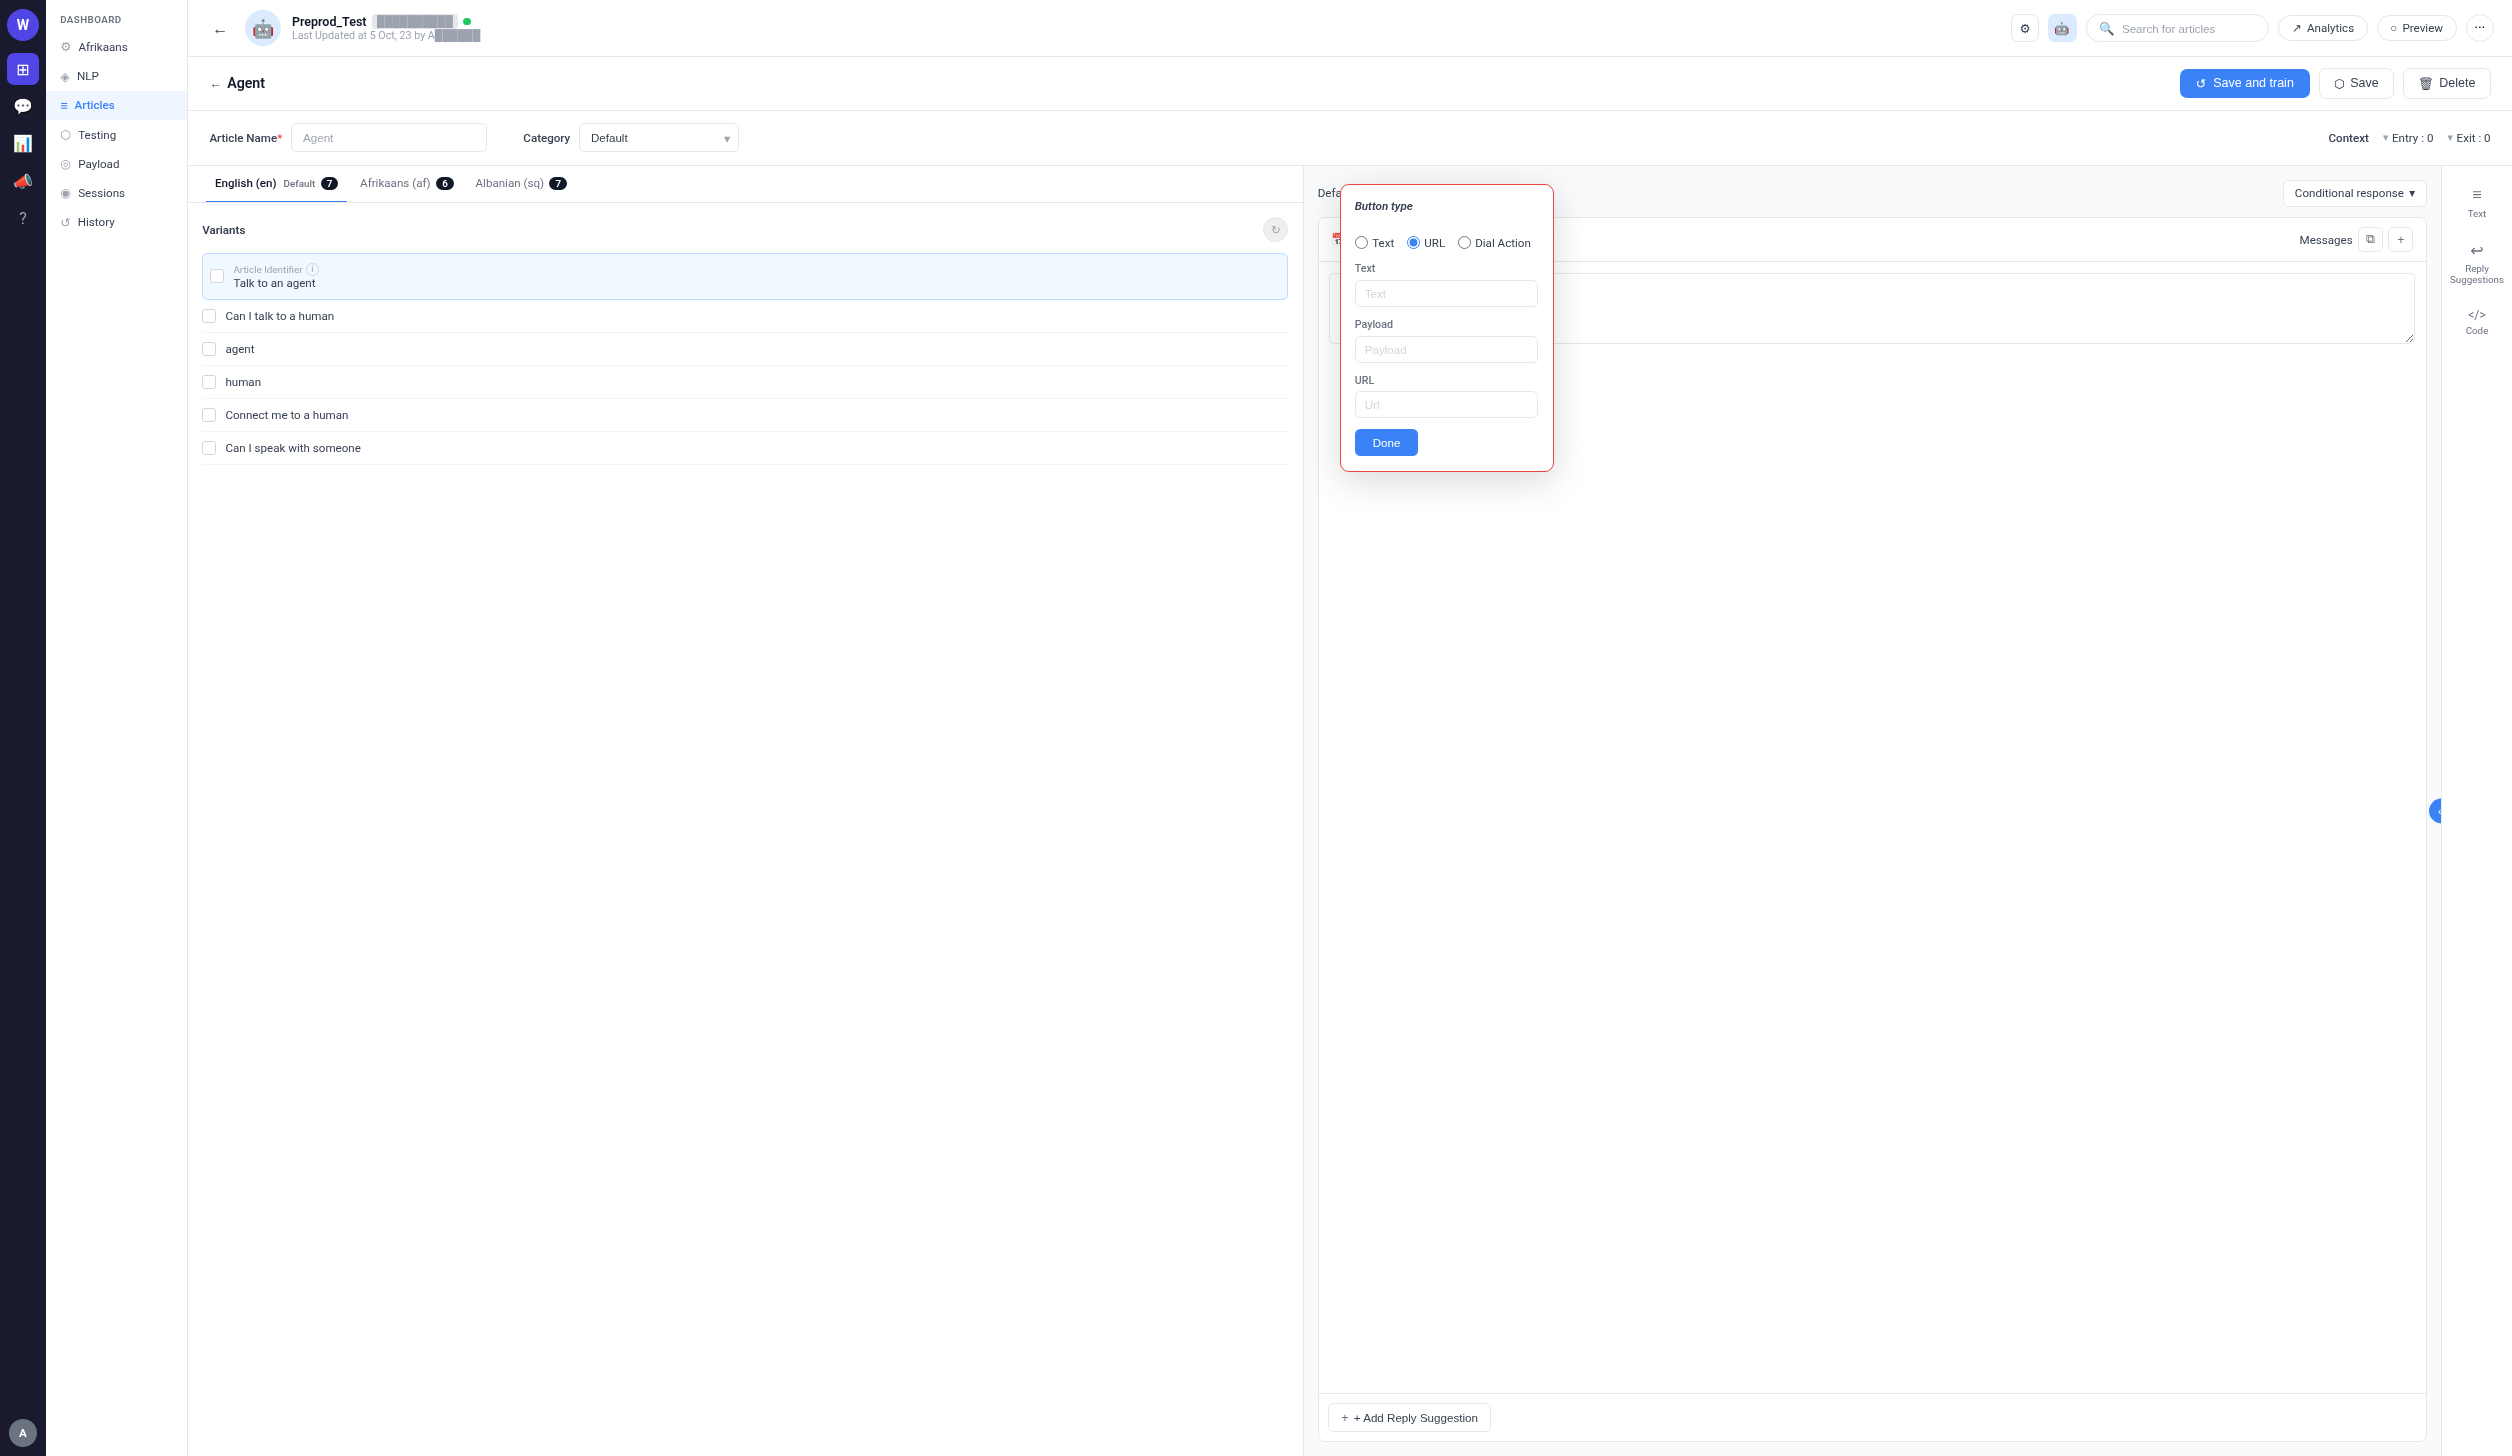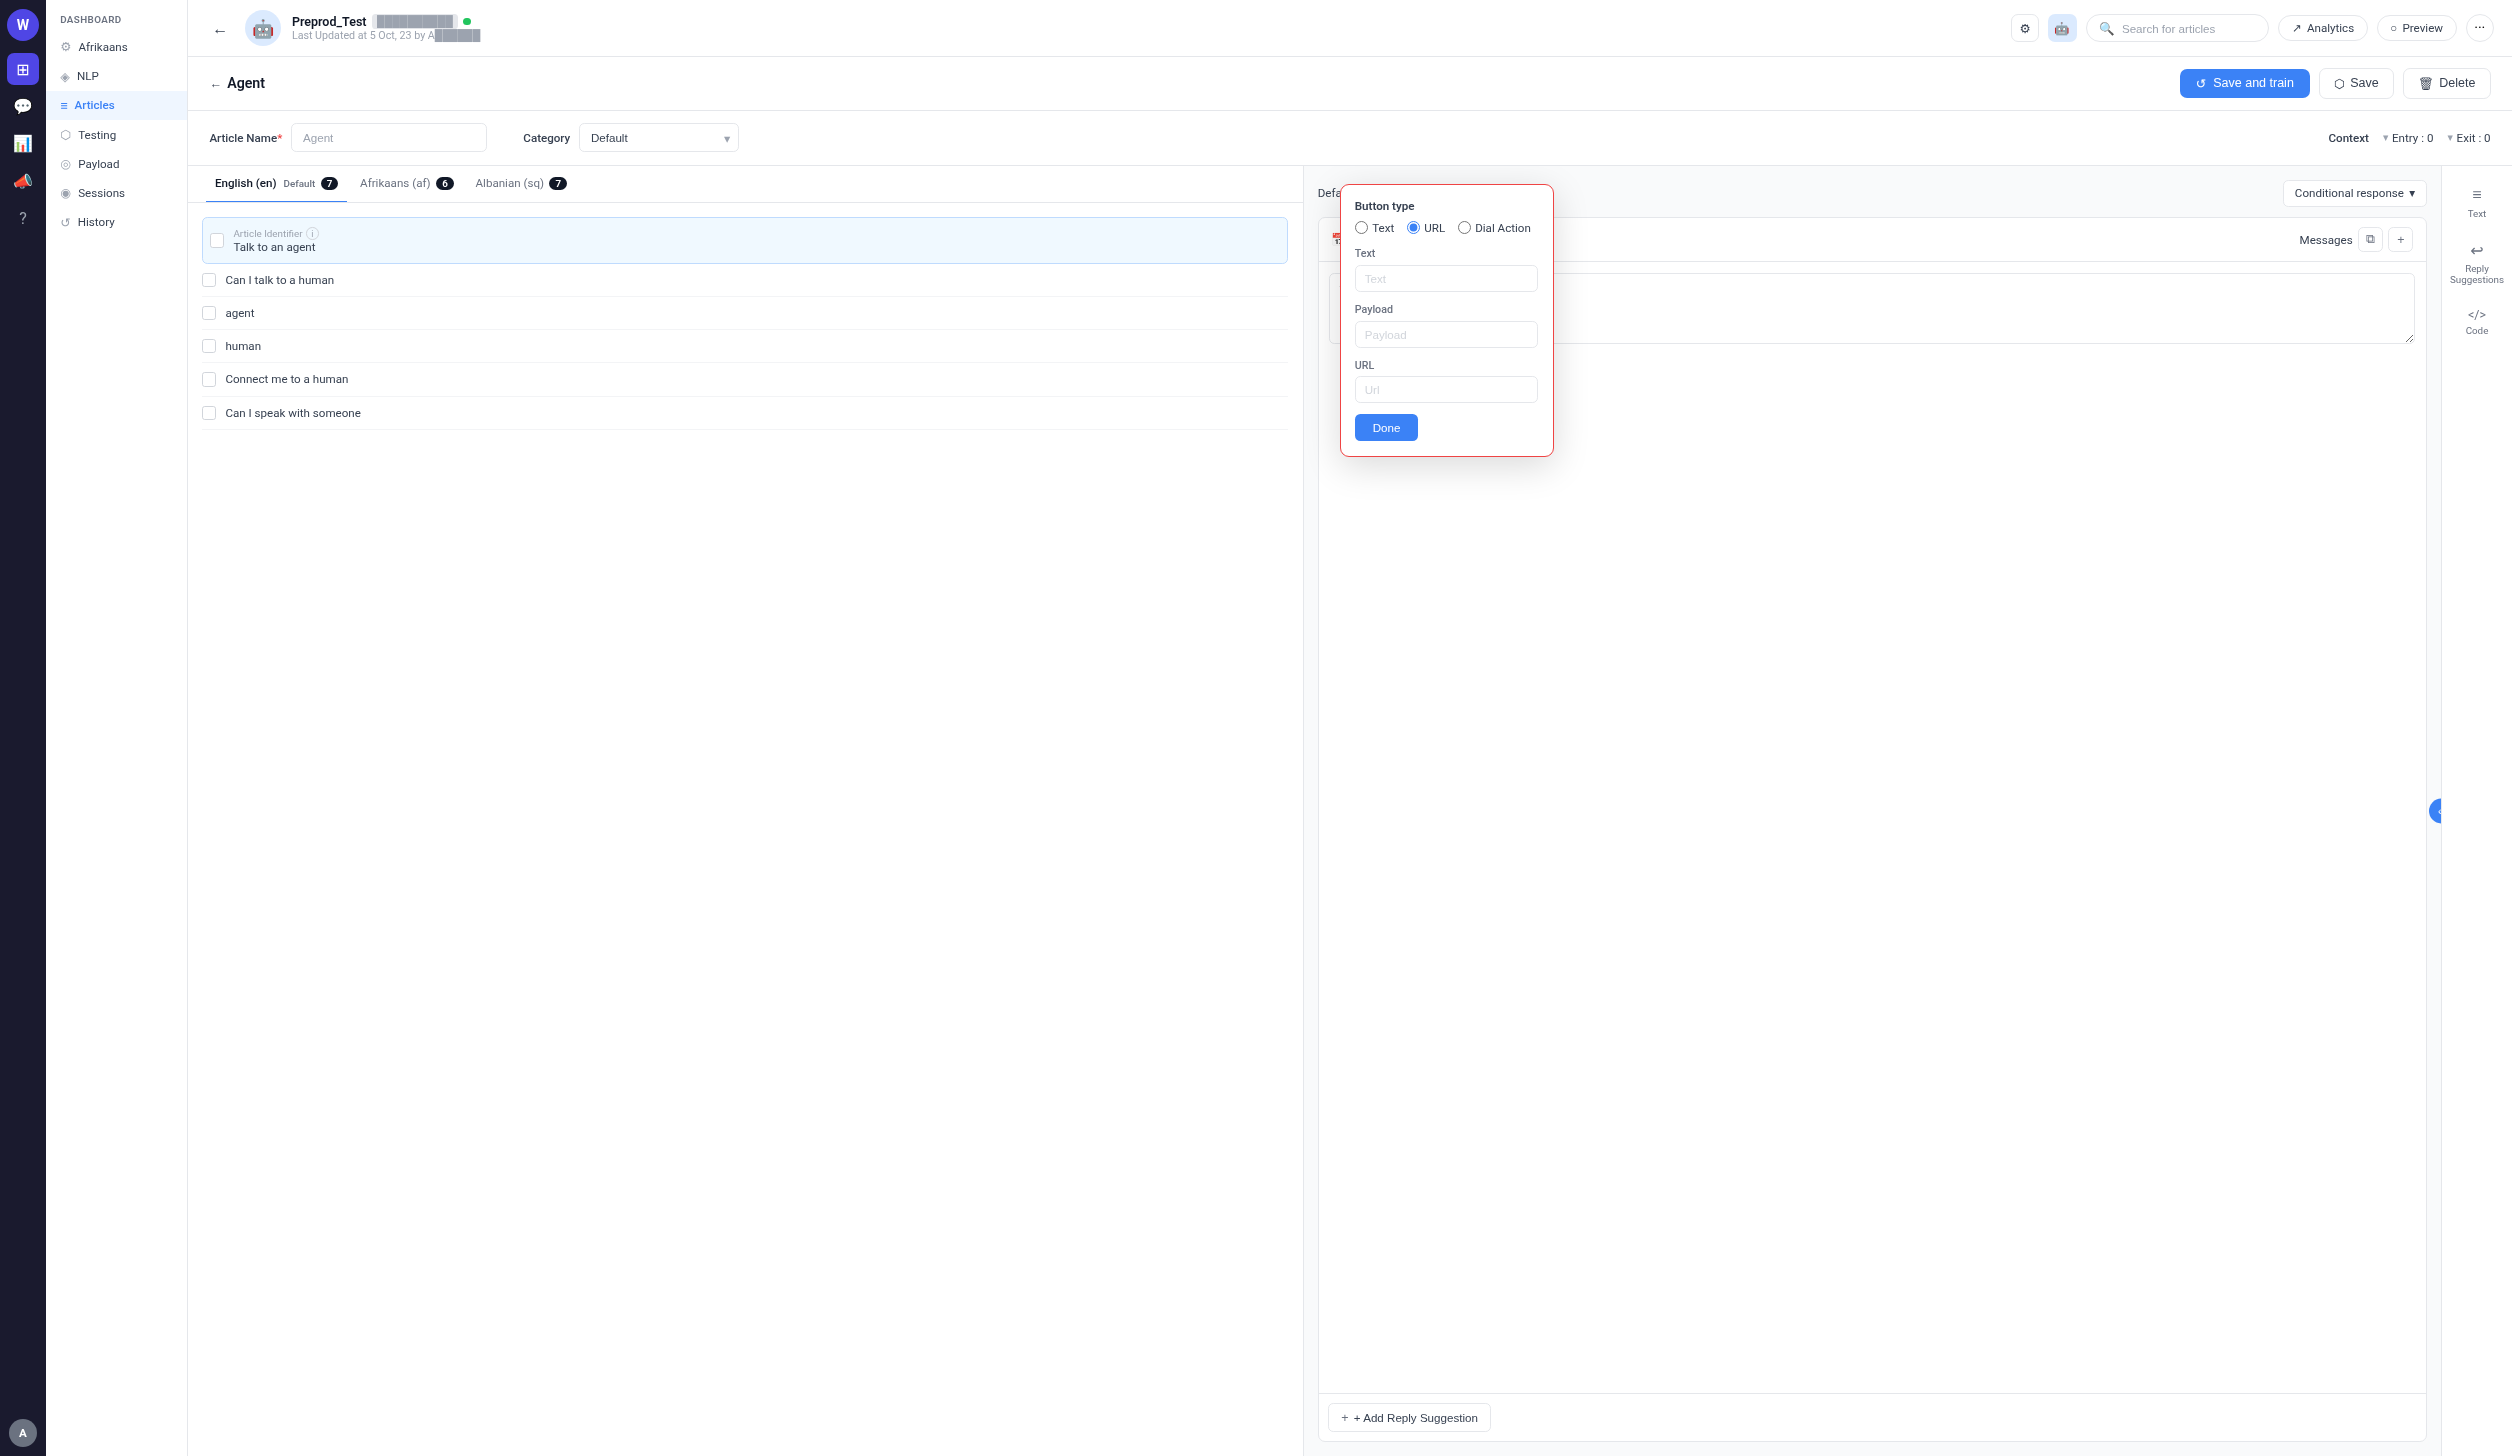--- a/index.html
+++ b/index.html
@@ -120,21 +120,21 @@
     .tool-item { display: flex; flex-direction: column; align-items: center; gap: 3.6px; padding: 9px 7.1px; border-radius: 7.1px; cursor: pointer; width: 57px; }
     .tool-icon { font-size: 16px; color: #6b7280; }
     .tool-label { font-size: 9.8px; color: #6b7280; text-align: center; }
 
     
     .collapse-btn { position: absolute; right: -12.5px; top: 50%; transform: translateY(-50%); z-index: 10; background: #3b82f6; color: white; border: none; width: 25px; height: 25px; border-radius: 50%; cursor: pointer; display: flex; align-items: center; justify-content: center; font-size: 10.7px; }
 
     
     .popup-overlay { position: absolute; top: 0; left: 0; right: 0; bottom: 0; z-index: 50; pointer-events: none; }
     .button-type-popup { position: absolute; top: 18px; left: 36px; background: white; border-radius: 9px; border: 1.8px solid #ef4444; box-shadow: 0 9px 36px rgba(0,0,0,0.15); padding: 14.2px; width: 214px; pointer-events: all; }
-    .popup-title { font-size: 11.6px; font-weight: 600; color: #374151; margin-bottom: 8px; }
+    .popup-title { font-size: 11.6px; font-weight: 600; color: #374151; margin-bottom: 23px; font-style: italic; }
     .radio-group { display: flex; align-items: center; gap: 12.5px; margin-bottom: 12.5px; }
     .radio-option { display: flex; align-items: center; gap: 4.5px; font-size: 11.6px; color: #374151; cursor: pointer; }
     .radio-option input[type="radio"] { accent-color: #3b82f6; cursor: pointer; }
     .popup-field { margin-bottom: 10.7px; }
     .popup-field label { display: block; font-size: 10.7px; color: #6b7280; margin-bottom: 4.5px; font-weight: 500; }
     .popup-input { width: 100%; border: 0.9px solid #e5e7eb; border-radius: 5.3px; padding: 6.2px 9px; font-size: 11.6px; color: #374151; outline: none; background: white; }
     .popup-input::placeholder { color: #d1d5db; }
     .done-btn { background: #3b82f6; color: white; border: none; border-radius: 5.3px; padding: 7.1px 18px; font-size: 11.6px; font-weight: 500; cursor: pointer; }
 
     
@@ -291,20 +291,24 @@
             <span>Afrikaans (af)</span>
             <span class="tab-badge">6</span>
           </div>
           <div class="tab-item">
             <span>Albanian (sq)</span>
             <span class="tab-badge">7</span>
           </div>
         </div>
 
         <div class="variants-panel">
+          <div class="variants-header">
+            <span class="variants-label">Variants</span>
+            <button class="refresh-btn">↻</button>
+          </div>
 
           <div class="variant-item highlighted">
             <div class="variant-checkbox"></div>
             <div style="flex:1;">
               <div class="article-id-label">
                 <span>Article Identifier</span>
                 <span class="info-icon">i</span>
               </div>
               <div class="variant-text">Talk to an agent</div>
             </div>

